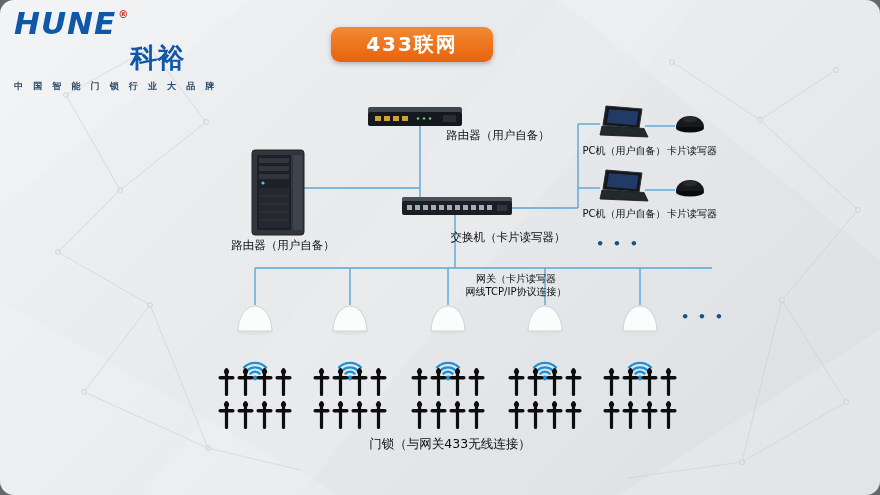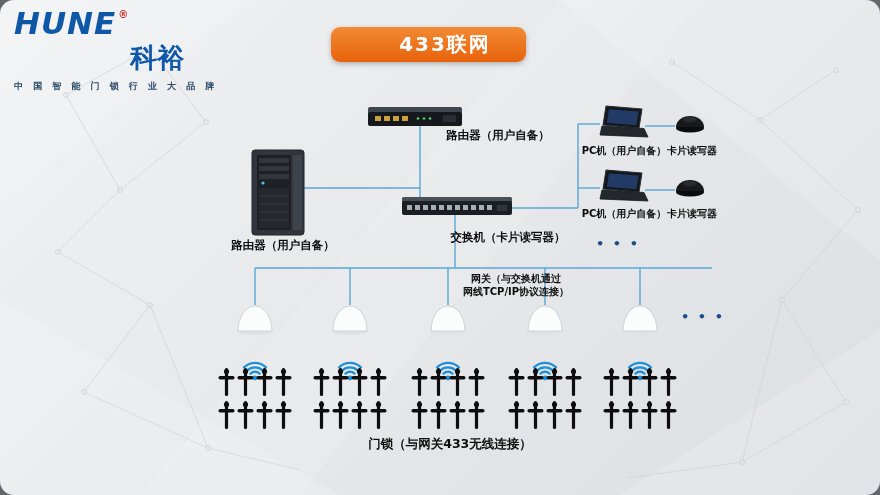--- a/index.html
+++ b/index.html
@@ -9,23 +9,23 @@
   
   .logo{position:absolute;left:14px;top:8px;}
   .logo-row{display:flex;align-items:flex-start;text-align:center;}
   .logo-en{font-size:31px;font-weight:bold;font-style:italic;color:#0f57a7;letter-spacing:1px;line-height:1;}
   .logo-reg{font-size:10px;color:#cc2222;font-weight:bold;margin:1px 2px 0 2px;font-style:normal;}
   .logo-cn{font-size:27px;font-weight:bold;color:#0f57a7;line-height:1.05;margin-top:36px;}
   .logo-tagline{margin-top:8px;font-size:9px;color:#2b4a68;letter-spacing:3.5px;font-weight:bold;white-space:nowrap;}
   
   .badge{position:absolute;left:331px;top:27px;width:162px;height:35px;border-radius:9px;
          background:linear-gradient(180deg,#f28a33,#e8620c);display:flex;align-items:center;justify-content:center;
-         color:#ffffff;font-size:20px;font-weight:bold;letter-spacing:2px;box-shadow:0 2px 5px rgba(0,0,0,.25);padding-left:33px;}
+         color:#ffffff;font-size:20px;font-weight:bold;letter-spacing:2px;box-shadow:0 2px 5px rgba(0,0,0,.25);}
   
-  .lbl{position:absolute;transform:translateX(-50%);font-weight:bold;color:#0d0d0d;white-space:nowrap;
+  .lbl{position:absolute;transform:translateX(-50%);font-weight:normal;color:#0d0d0d;white-space:nowrap;
        font-size:11.5px;line-height:1.15;}
   .lbl.small{font-size:10px;}
   .lbl.center{text-align:center;}
   .dots{position:absolute;transform:translateX(-50%);color:#1c4f8a;font-size:13px;font-weight:bold;
         letter-spacing:2px;white-space:nowrap;}
 </style>
 </head>
 <body>
 
 <div class="stage">
@@ -193,19 +193,19 @@
 
   <div class="badge">433联网</div>
 
   <div class="lbl" style="left:283px;top:239px;">路由器（用户自备）</div>
   <div class="lbl" style="left:498px;top:129px;">路由器（用户自备）</div>
   <div class="lbl" style="left:508px;top:231px;">交换机（卡片读写器）</div>
   <div class="lbl small" style="left:624px;top:145px;">PC机（用户自备）</div>
   <div class="lbl small" style="left:624px;top:208px;">PC机（用户自备）</div>
   <div class="lbl small" style="left:692px;top:145px;">卡片读写器</div>
   <div class="lbl small" style="left:692px;top:208px;">卡片读写器</div>
-  <div class="lbl small center" style="left:516px;top:273px;">网关（与交换机通过</div>
+  <div class="lbl small center" style="left:516px;top:273px;">网关（卡片读写器</div>
   <div class="lbl small center" style="left:516px;top:286px;">网线TCP/IP协议连接）</div>
   <div class="lbl" style="left:450px;top:437px;font-size:12.5px;">门锁（与网关433无线连接）</div>
   <div class="dots" style="left:618px;top:236px;">• • •</div>
   <div class="dots" style="left:703px;top:309px;">• • •</div>
 
 </div>
 
 </body></html>

